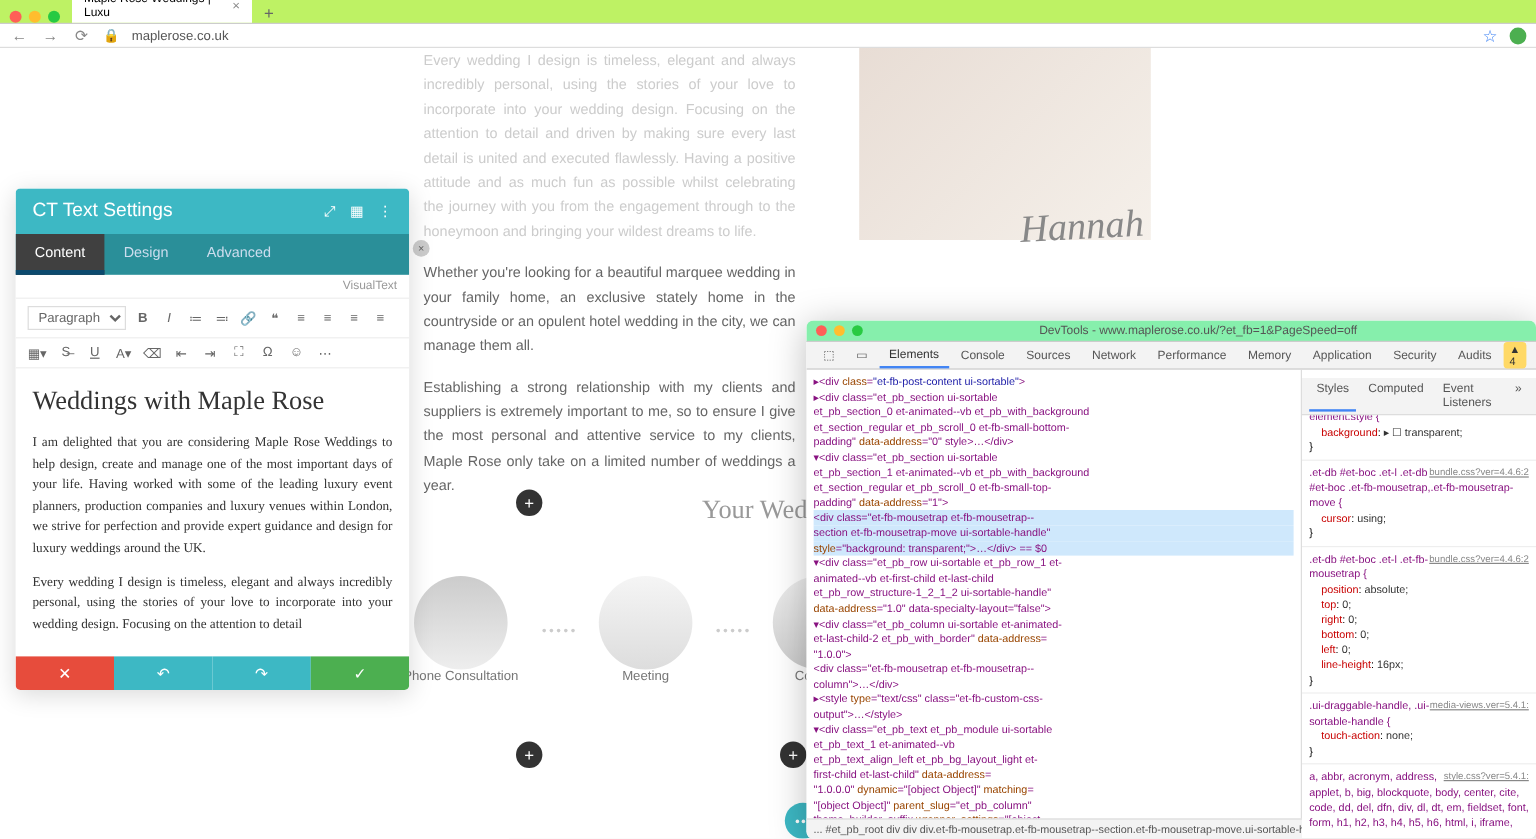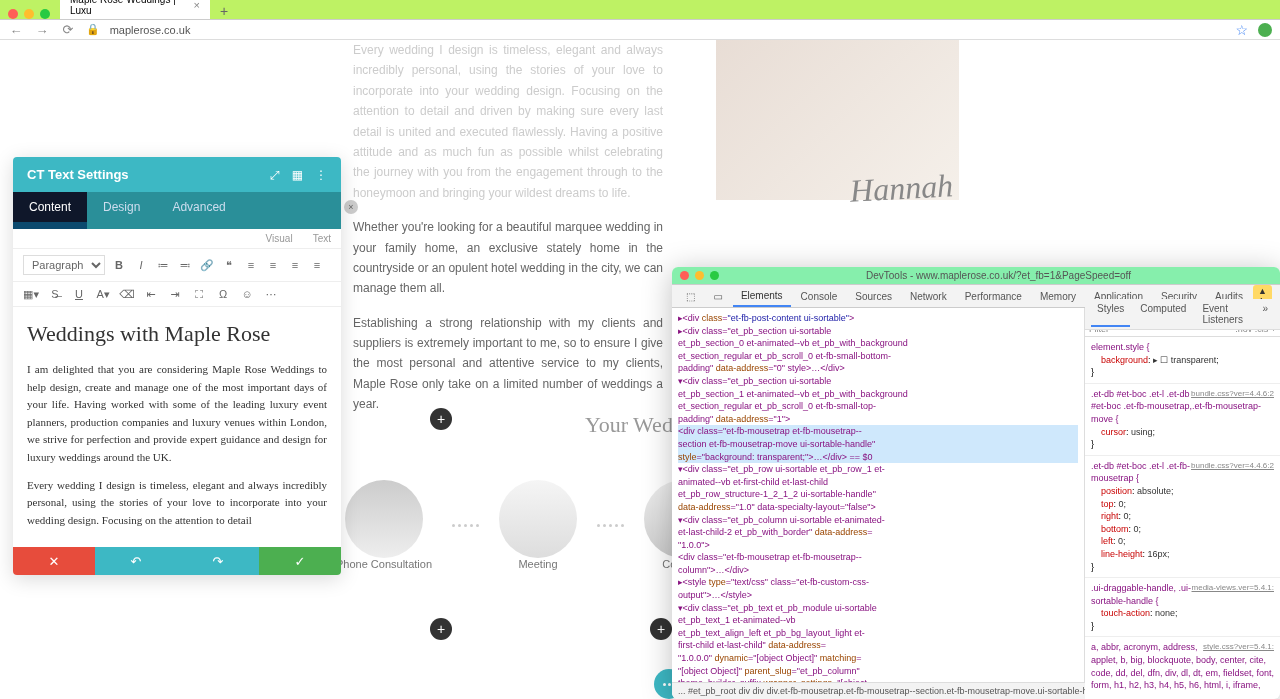--- a/index.html
+++ b/index.html
@@ -29,46 +29,46 @@
 .dots{display:flex;gap:3px;align-self:center;margin:0 -20px}
 .dot{width:3px;height:3px;background:#ccc;border-radius:50%}
 .add-btn{position:absolute;width:22px;height:22px;background:#333;border-radius:50%;color:#fff;display:flex;align-items:center;justify-content:center;font-size:14px}
 .close-x{position:absolute;width:14px;height:14px;background:#ccc;border-radius:50%;font-size:9px;display:flex;align-items:center;justify-content:center;color:#666}
 .fab{position:absolute;left:654px;top:629px;width:30px;height:30px;background:#3db8c4;border-radius:50%;display:flex;align-items:center;justify-content:center}
 .fab-dots{display:flex;gap:2px}.fab-dots span{width:3px;height:3px;background:#fff;border-radius:50%}
 
 
 .panel{position:absolute;left:13px;top:117px;width:328px;background:#fff;box-shadow:0 4px 20px rgba(0,0,0,0.15);border-radius:4px;overflow:hidden}
 .panel-header{background:#3db8c4;color:#fff;padding:10px 14px;display:flex;align-items:center;justify-content:space-between}
-.panel-title{font-size:13px;font-weight:700}
+.panel-title{font-size:16px;font-weight:400}
 .panel-icons{display:flex;gap:12px;font-size:12px}
 .panel-tabs{background:#2a8f99;display:flex}
 .panel-tab{padding:8px 16px;font-size:12px;color:#cde;cursor:pointer}
-.panel-tab.active{color:#fff;border-bottom:7px solid #0c4a6e;background:#0f172a}
-.panel-subtabs{display:flex;justify-content:flex-end;padding:4px 10px;font-size:10px;color:#999;border-bottom:1px solid #eee;gap:20px}
+.panel-tab.active{color:#fff;border-bottom:4px solid #0c4a6e;background:#404040}
+.panel-subtabs{display:flex;justify-content:flex-end;padding:4px 10px;font-size:10px;color:#999;border-bottom:1px solid #eee;}
 .toolbar{padding:6px 10px;display:flex;flex-wrap:wrap;gap:6px;align-items:center;border-bottom:1px solid #eee}
 .tb-select{font-size:11px;padding:2px 4px;border:1px solid #ddd;color:#666;background:#fff}
 .tb-icon{width:16px;height:16px;display:inline-flex;align-items:center;justify-content:center;font-size:11px;color:#666;cursor:pointer}
 .toolbar-row2{padding:4px 10px;display:flex;gap:8px;align-items:center;border-bottom:1px solid #eee}
 .editor{padding:14px;height:240px;overflow:hidden}
 .editor h1{font-family:Georgia,serif;font-size:22px;font-weight:400;color:#333;margin-bottom:14px}
 .editor p{font-family:Georgia,serif;font-size:11px;line-height:1.6;color:#333;text-align:justify;margin-bottom:10px}
 .panel-footer{display:flex;height:28px}
 .pf-btn{flex:1;display:flex;align-items:center;justify-content:center;color:#fff;font-size:13px}
 .pf-red{background:#e74c3c}.pf-gray{background:#3db8c4}.pf-green{background:#4caf50}
 
 
 .devtools{position:absolute;left:672px;top:227px;width:608px;height:432px;background:#fff;box-shadow:0 4px 30px rgba(0,0,0,0.25);border-radius:6px;overflow:hidden;font-size:10px}
 .dt-titlebar{background:#86efac;height:18px;display:flex;align-items:center;padding:0 8px;gap:6px;border-bottom:1px solid #ccc}
 .dt-title{flex:1;text-align:center;font-size:10px;color:#555}
 .dt-tabs{display:flex;background:#f3f3f3;border-bottom:1px solid #ccc;padding:0 6px;gap:2px;align-items:center}
 .dt-tab{padding:4px 8px;font-size:10px;color:#555;cursor:pointer}
 .dt-tab.active{border-bottom:2px solid #4285f4;color:#333}
 .dt-warn{background:#ffd966;color:#333;padding:1px 5px;border-radius:3px;font-size:9px;margin-left:auto}
-.dt-subtabs{display:flex;background:#f3f3f3;border-bottom:1px solid #ddd;padding:2px 6px;gap:4px;font-size:10px;position:absolute;right:0;top:32px;width:195px}
+.dt-subtabs{display:flex;background:#f3f3f3;border-bottom:1px solid #ddd;padding:2px 6px;gap:4px;font-size:10px;position:absolute;right:0;top:48px;width:195px}
 .dt-subtab{padding:2px 6px;color:#555}
 .dt-subtab.active{border-bottom:2px solid #4285f4}
 .dt-body{display:flex;height:calc(100% - 48px)}
 .dt-elements{width:413px;overflow:hidden;padding:4px 6px;font-family:Menlo,monospace;font-size:9px;line-height:1.4;color:#881280;border-right:1px solid #ddd}
 .dt-elements .t{color:#881280}.dt-elements .a{color:#994500}.dt-elements .v{color:#1a1aa6}
 .dt-elements .line{white-space:nowrap}
 .dt-elements .hl{background:#cfe8fc}
 .dt-styles{width:195px;overflow:hidden;margin-top:14px}
 .dt-filter{display:flex;border-bottom:1px solid #ddd;padding:2px 4px;font-size:9px;color:#888;justify-content:space-between}
 .dt-rule{padding:4px 6px;font-family:Menlo,monospace;font-size:9px;line-height:1.4;border-bottom:1px solid #eee}

